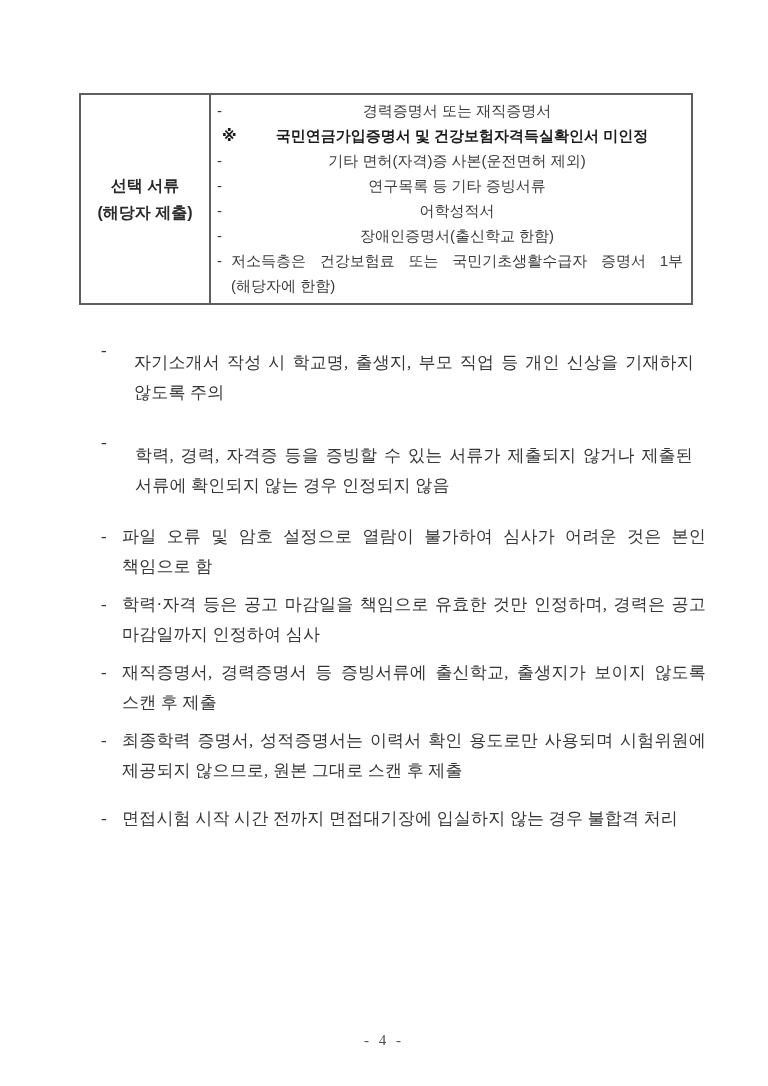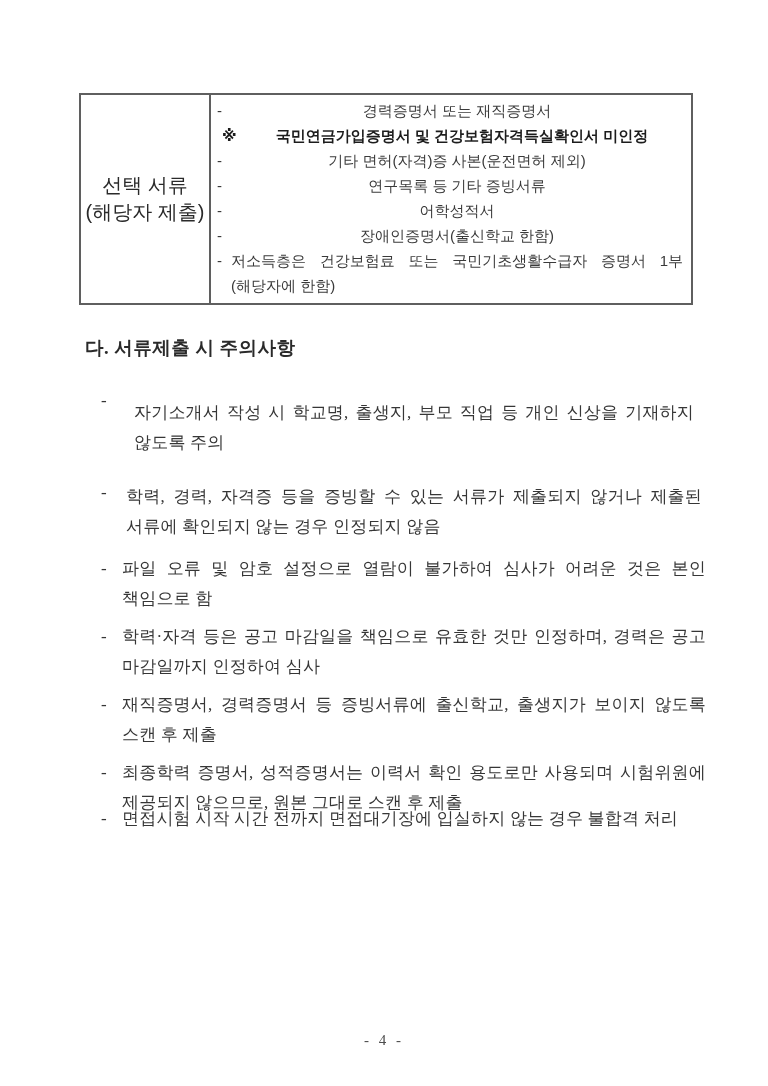--- a/index.html
+++ b/index.html
@@ -24,22 +24,22 @@
     table-layout: fixed;
     font-family: "Liberation Sans", "DejaVu Sans", sans-serif;
   }
   table.doc-table td {
     border: 2px solid #5f5f5f;
     vertical-align: middle;
   }
   td.row-header {
     width: 126px;
     text-align: center;
-    font-weight: normal;
-    font-size: 20px;
+    font-weight: bold;
+    font-size: 16px;
     line-height: 27px;
     color: #2a2a2a;
   }
   td.row-body {
     padding: 3px 8px 5px 6px;
     font-size: 15px;
     color: #3a3a3a;
   }
   .t-item { display: flex; line-height: 25px; }
   .t-marker { flex: none; width: 14px; }
@@ -132,29 +132,28 @@
         <div class="t-item justify">
           <span class="t-marker">-</span>
           <span class="t-text">저소득층은 건강보험료 또는 국민기초생활수급자 증명서 1부 (해당자에 한함)</span>
         </div>
       </td>
     </tr>
   </tbody>
     </table>
 
   <div class="section section-1">
-    <h3>다. 서류제출 시 주의사항</h3>
 
     <div class="bullet">
       <span class="b-marker">-</span>
       <p class="b-text" style="margin:12px">자기소개서 작성 시 학교명, 출생지, 부모 직업 등 개인 신상을 기재하지 않도록 주의</p>
     </div>
     <div class="bullet">
       <span class="b-marker">-</span>
-      <p class="b-text" style="margin:4px">학력, 경력, 자격증 등을 증빙할 수 있는 서류가 제출되지 않거나 제출된 서류에 확인되지 않는 경우 인정되지 않음</p>
+      <p class="b-text" style="margin:13px">학력, 경력, 자격증 등을 증빙할 수 있는 서류가 제출되지 않거나 제출된 서류에 확인되지 않는 경우 인정되지 않음</p>
     </div>
     <div class="bullet">
       <span class="b-marker">-</span>
       <p class="b-text" style="margin:0">파일 오류 및 암호 설정으로 열람이 불가하여 심사가 어려운 것은 본인 책임으로 함</p>
     </div>
     <div class="bullet">
       <span class="b-marker">-</span>
       <p class="b-text" style="margin:0">학력·자격 등은 공고 마감일을 책임으로 유효한 것만 인정하며, 경력은 공고 마감일까지 인정하여 심사</p>
     </div>
     <div class="bullet">

